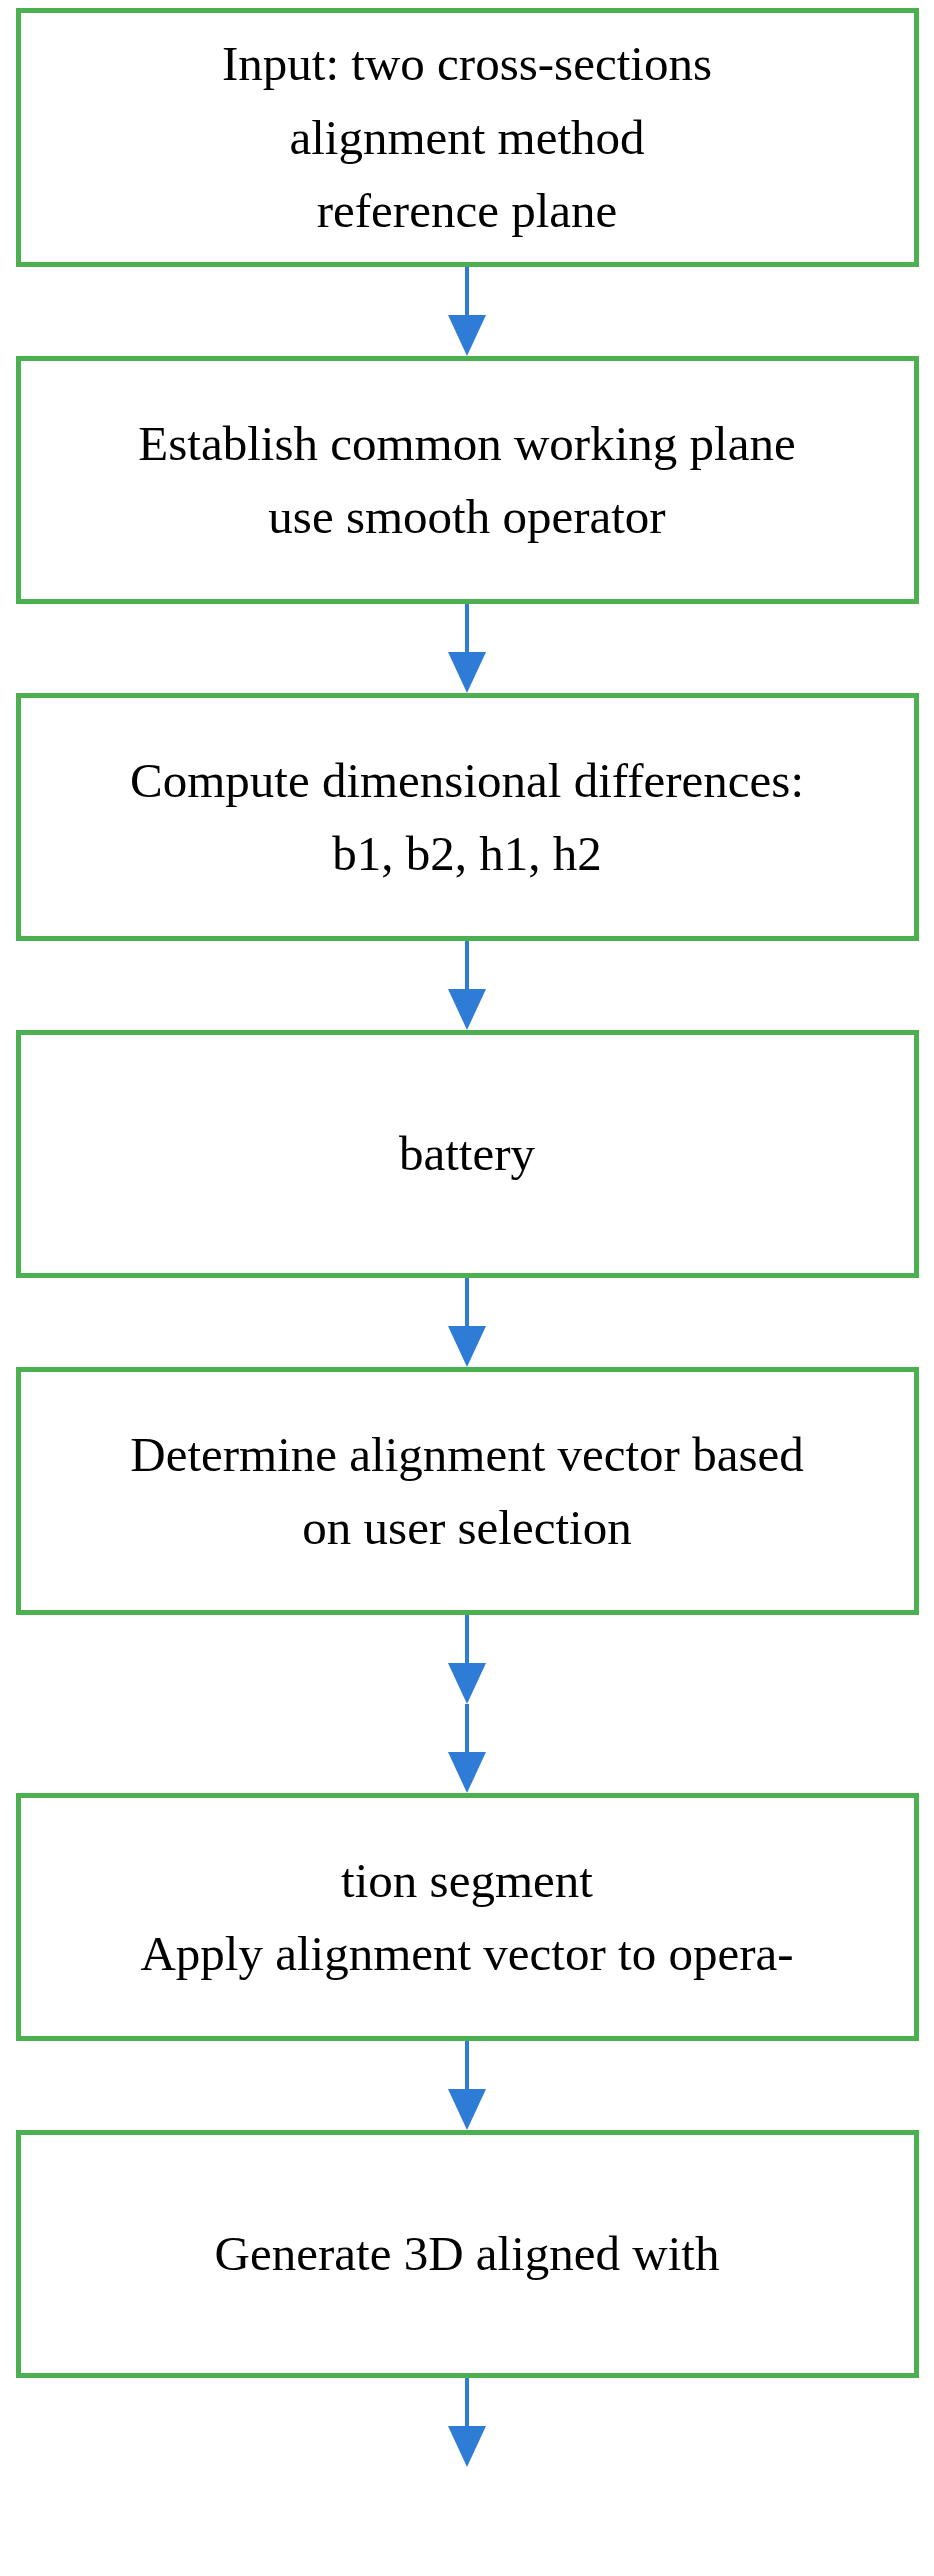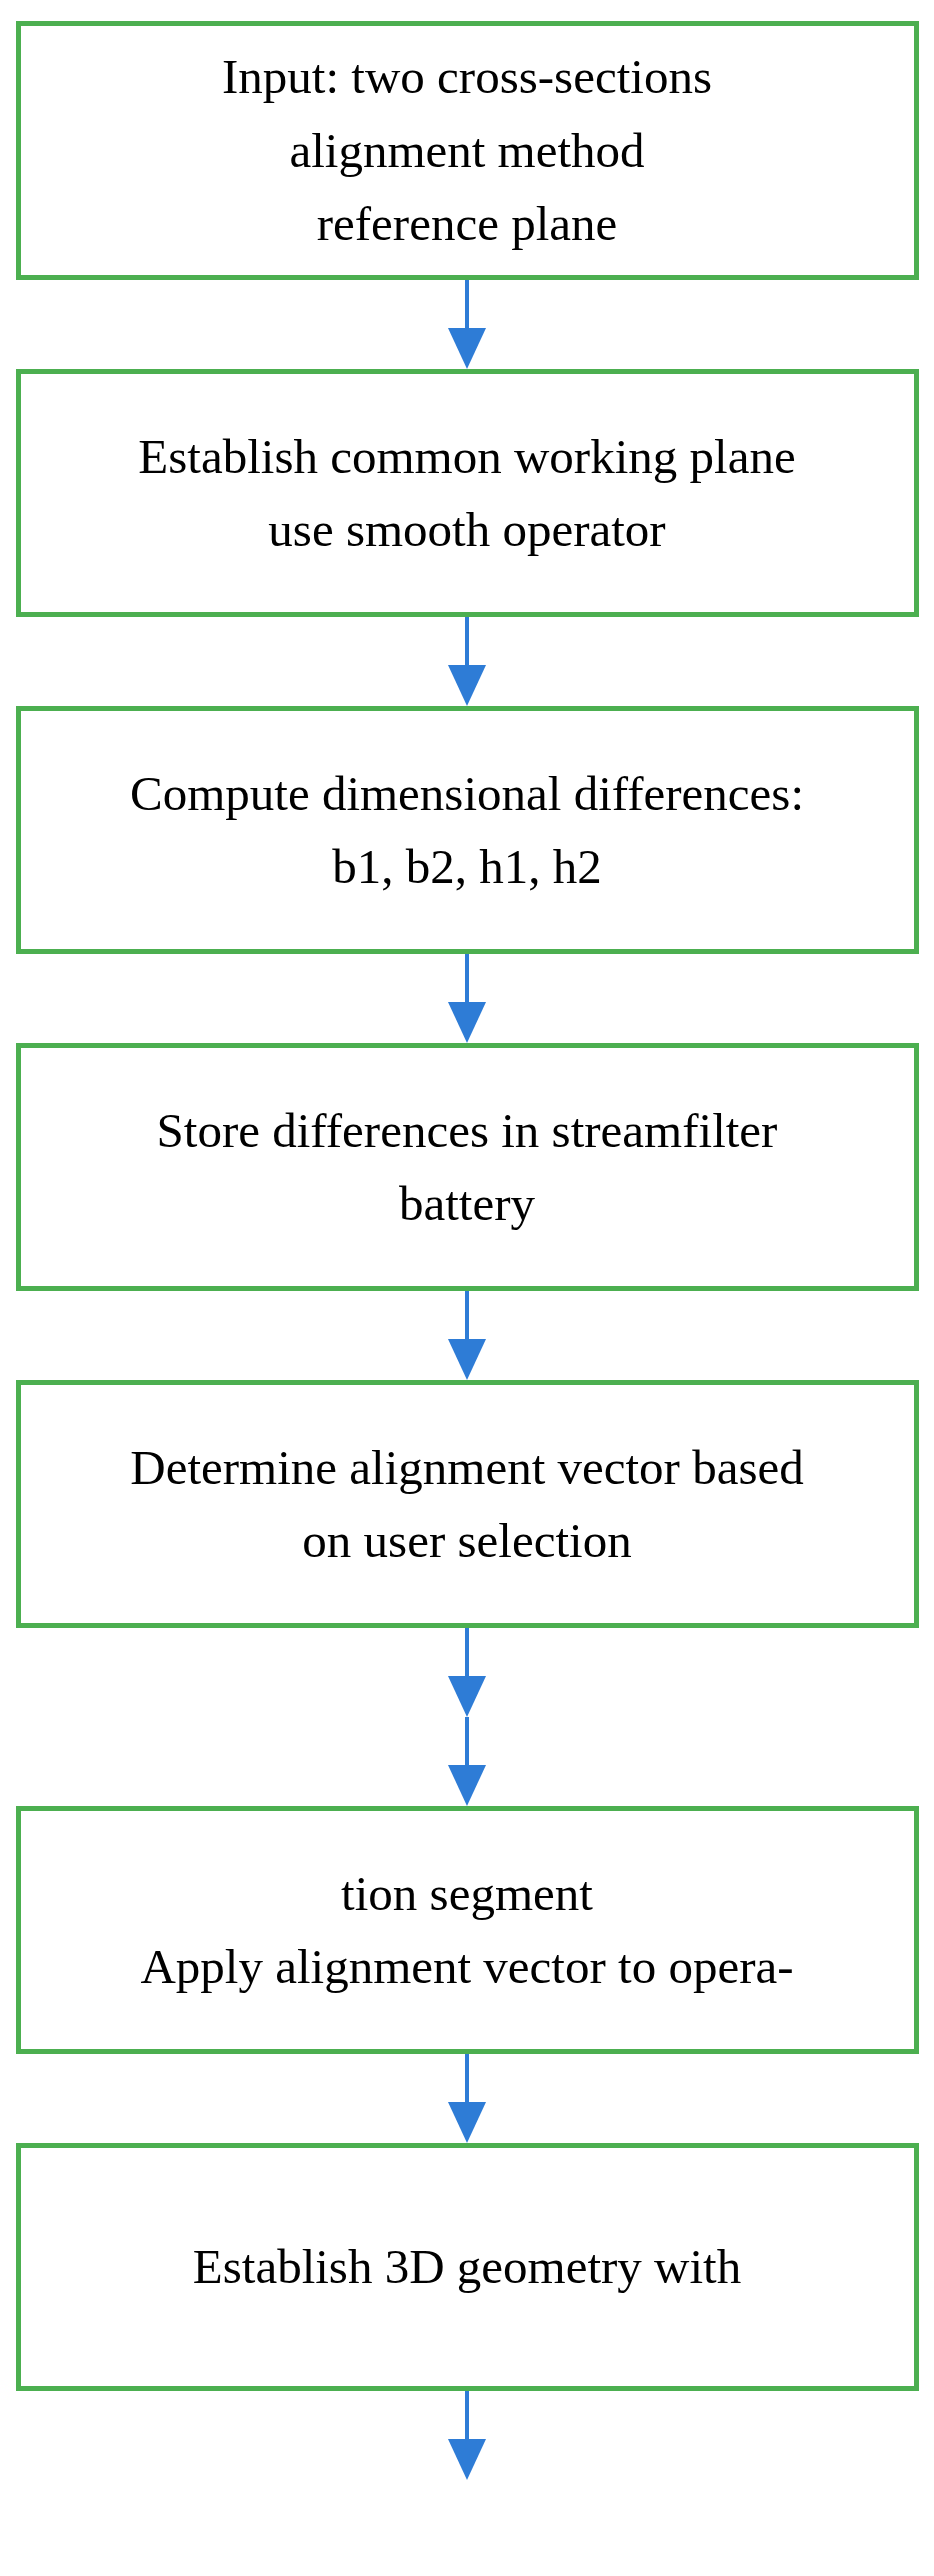--- a/index.html
+++ b/index.html
@@ -4,21 +4,21 @@
 <style>
   html, body {
     margin: 0;
     padding: 0;
     background: #ffffff;
   }
   .canvas {
     width: 934px;
     height: 2576px;
     box-sizing: border-box;
-    padding-top: 21px;
+    padding-top: 8px;
     display: flex;
     flex-direction: column;
     align-items: center;
     font-family: "Liberation Serif", "DejaVu Serif", serif;
   }
   .step {
     box-sizing: border-box;
     width: 903px;
     height: 248px;
     border: 5.2px solid var(--box-border, #4CAF50);
@@ -89,21 +89,20 @@
       <div class="line-text">Compute dimensional differences:</div>
       <div class="line-text">b1, b2, h1, h2</div>
     </div>
 
   <div class="arrow">
     <div class="arrow-line"></div>
     <div class="arrow-head"></div>
   </div>
 
   <div class="step">
-      <div class="line-text">Store differences in streamfilter</div>
       <div class="line-text">battery</div>
     </div>
 
   <div class="arrow">
     <div class="arrow-line"></div>
     <div class="arrow-head"></div>
   </div>
 
   <div class="step">
       <div class="line-text">Determine alignment vector based</div>
@@ -125,21 +124,21 @@
       <div class="line-text">tion segment</div>
       <div class="line-text">Apply alignment vector to opera-</div>
     </div>
 
   <div class="arrow">
     <div class="arrow-line"></div>
     <div class="arrow-head"></div>
   </div>
 
   <div class="step">
-      <div class="line-text">Establish 3D geometry with</div>
+      <div class="line-text">Generate 3D aligned with</div>
     </div>
 
   <div class="arrow">
     <div class="arrow-line"></div>
     <div class="arrow-head"></div>
   </div>
 
 </div>
 
 

